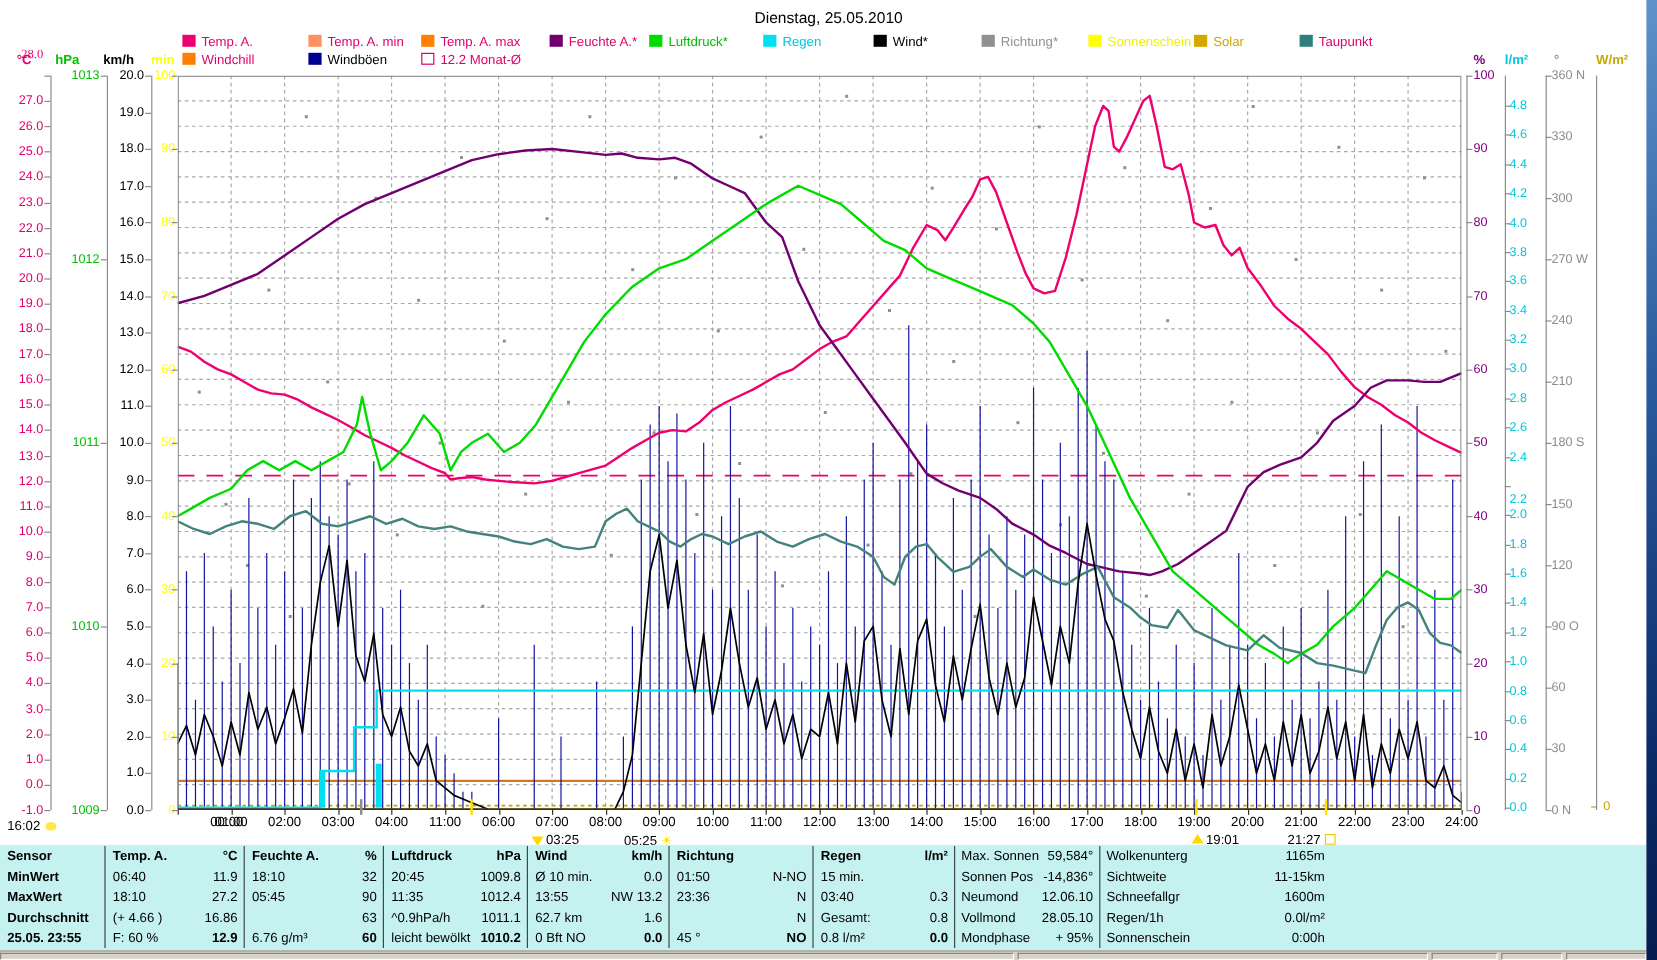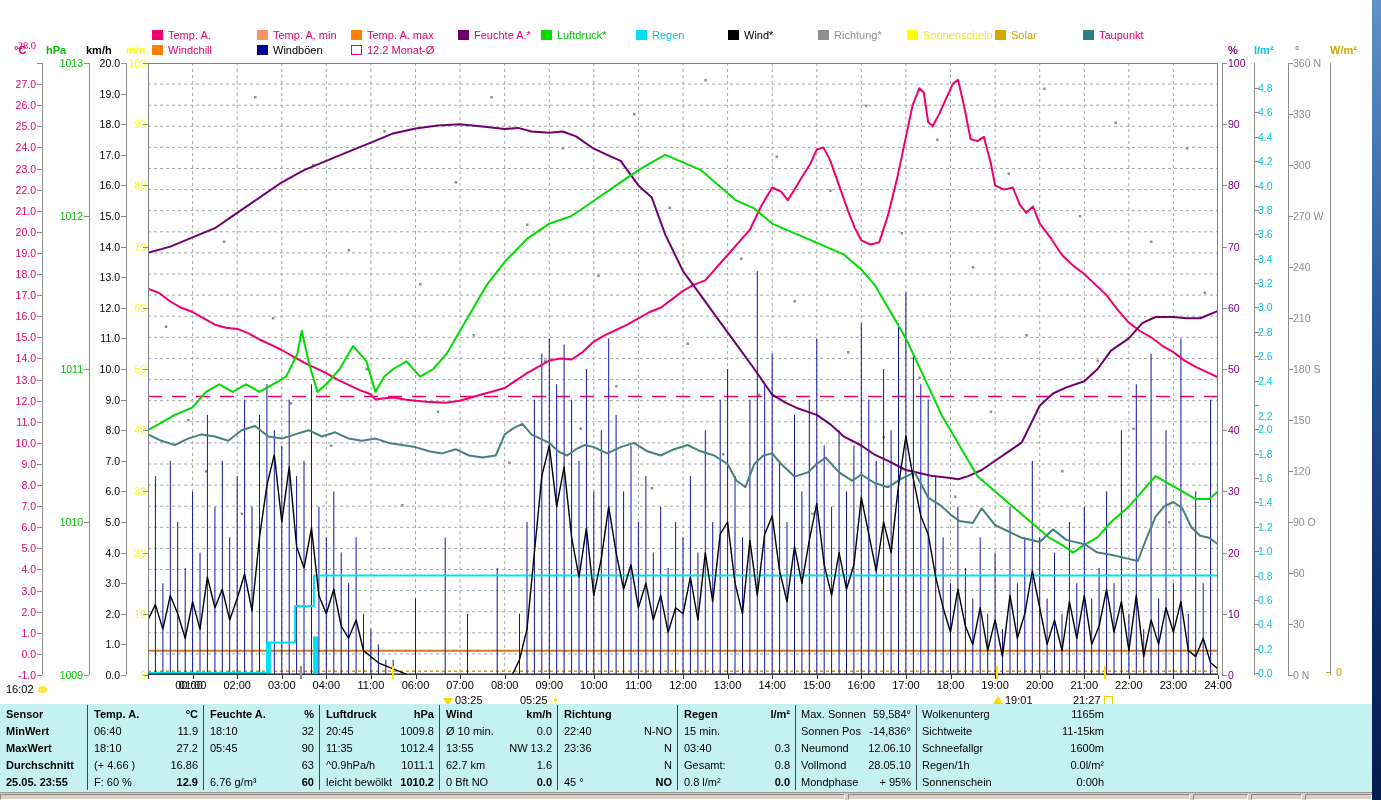--- a/index.html
+++ b/index.html
@@ -33,20 +33,21 @@
   .tri-down{display:inline-block;width:0;height:0;border-left:5px solid transparent;border-right:5px solid transparent;border-top:8px solid #ffd800;vertical-align:-2px;margin-right:2px;}
   .tri-up{display:inline-block;width:0;height:0;border-left:5px solid transparent;border-right:5px solid transparent;border-bottom:8px solid #ffd800;vertical-align:0px;margin-right:2px;}
   .sq{display:inline-block;width:7px;height:7px;border:1px solid #f0d000;vertical-align:-1px;margin-left:3px;}
   .sun{color:#ffe000;font-size:11px;}
   .mooncircle{display:inline-block;width:9px;height:7px;background:#ffe84a;border-radius:50% 50% 40% 40%;margin-left:4px;}
 </style>
 </head>
 <body>
 
 <div id="app">
+  <div id="title">Dienstag, 25.05.2010</div>
 
   <div id="legend">
       <div class="legend-item" style="left: 152px; top: 29px; color: rgb(224, 0, 110);"><span class="legend-box" style="background: rgb(240, 0, 110);"></span><span>Temp. A.</span></div>
       <div class="legend-item" style="left: 257px; top: 29px; color: rgb(224, 0, 110);"><span class="legend-box" style="background: rgb(255, 144, 96);"></span><span>Temp. A. min</span></div>
       <div class="legend-item" style="left: 351px; top: 29px; color: rgb(224, 0, 110);"><span class="legend-box" style="background: rgb(255, 128, 0);"></span><span>Temp. A. max</span></div>
       <div class="legend-item" style="left: 446px; top: 29px; color: rgb(224, 0, 110); margin-left: 12px;"><span class="legend-box" style="background: rgb(112, 0, 112);"></span><span>Feuchte A.*</span></div>
       <div class="legend-item" style="left: 541px; top: 29px; color: rgb(0, 192, 0);"><span class="legend-box" style="background: rgb(0, 220, 0);"></span><span>Luftdruck*</span></div>
       <div class="legend-item" style="left: 636px; top: 29px; color: rgb(0, 200, 220);"><span class="legend-box" style="background: rgb(0, 224, 240);"></span><span>Regen</span></div>
       <div class="legend-item" style="left: 728px; top: 29px; color: rgb(0, 0, 0);"><span class="legend-box" style="background: rgb(0, 0, 0);"></span><span>Wind*</span></div>
       <div class="legend-item" style="left: 818px; top: 29px; color: rgb(144, 144, 144);"><span class="legend-box" style="background: rgb(144, 144, 144);"></span><span>Richtung*</span></div>
@@ -759,21 +760,21 @@
           <span>0 Bft NO</span>
           <span class="b">0.0</span>
         </div>
       </div>
       <div class="tcol" style="left: 564px; width: 108px;">
         <div class="trow">
           <span class="b">Richtung</span>
           <span class="b"></span>
         </div>
         <div class="trow">
-          <span>22:40</span>
+          <span>01:50</span>
           <span>N-NO</span>
         </div>
         <div class="trow">
           <span>23:36</span>
           <span>N</span>
         </div>
         <div class="trow">
           <span></span>
           <span>N</span>
         </div>

